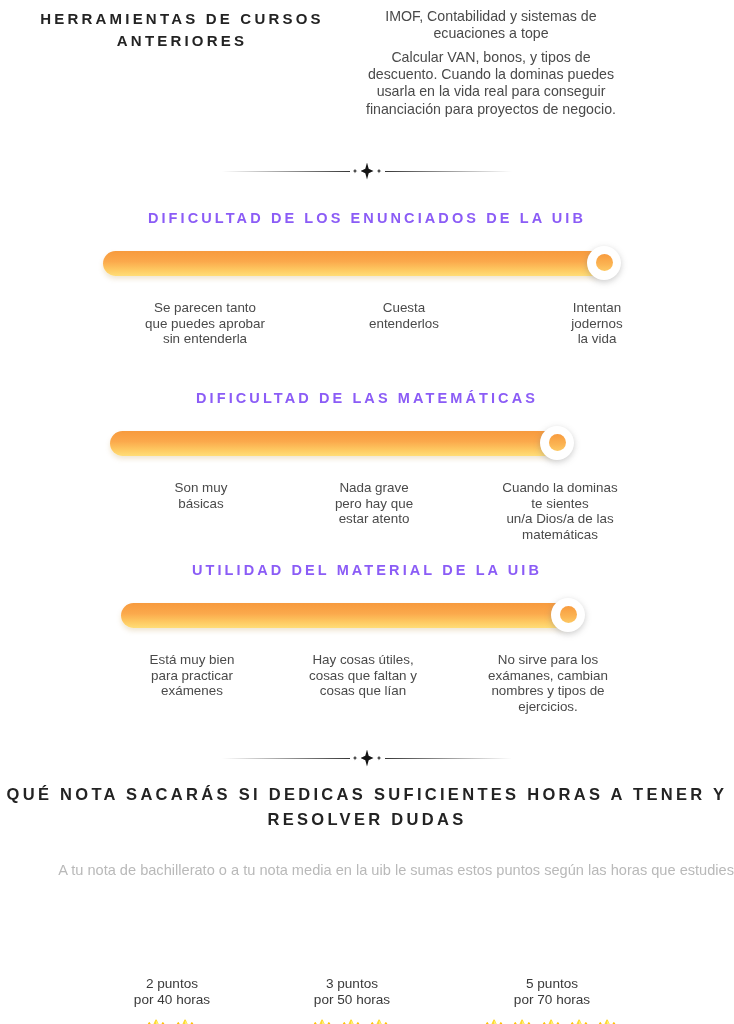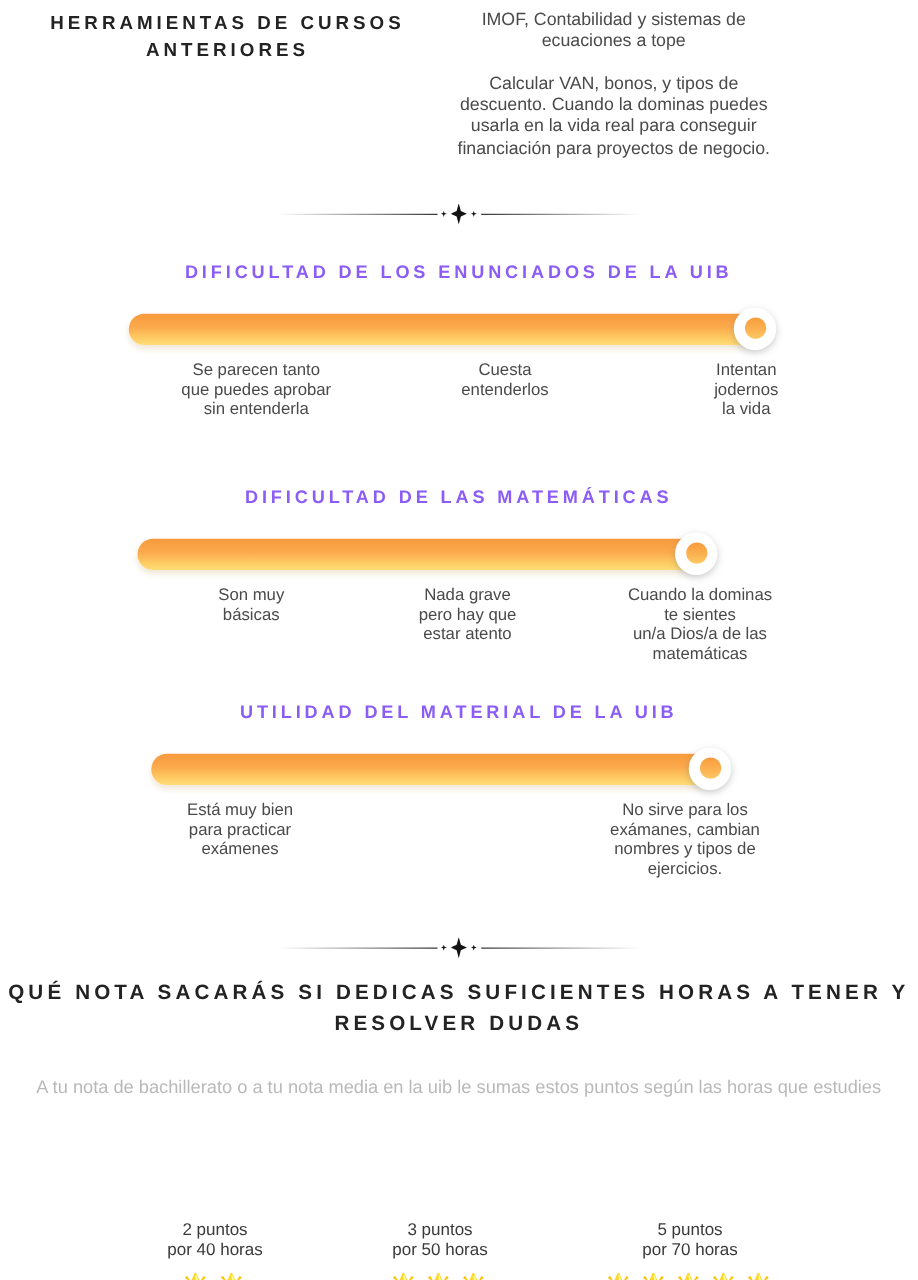--- a/index.html
+++ b/index.html
@@ -56,21 +56,21 @@
   }
   .top-left .cap-heading.first { margin-top: 8px; }
   .top-left .cap-heading.second { margin-top: 30px; }
 
   .body-text {
     color: #4a4a4a;
     font-size: 14.2px;
     line-height: 1.22;
   }
   .top-right .body-text.first { margin-top: 8px; }
-  .top-right .body-text.second { margin-top: 16px; }
+  .top-right .body-text.second { margin-top: 6px; }
 
   
   .divider {
     position: absolute;
     left: 50%;
     transform: translateX(-50%);
     width: 290px;
     height: 22px;
     display: flex;
     align-items: center;
@@ -142,21 +142,21 @@
     justify-content: center;
   }
   .slider-knob::after {
     content: "";
     width: 17px;
     height: 17px;
     border-radius: 50%;
     background: linear-gradient(to bottom, #f89b3e 0%, #fbb352 60%, #fdc964 100%);
   }
 
-  .slider-labels { position: relative; margin-top: 8px; height: 60px; }
+  .slider-labels { position: relative; margin-top: 20px; height: 60px; }
   .slider-label {
     position: absolute;
     text-align: center;
     color: #4a4a4a;
     font-size: 13.4px;
     line-height: 1.18;
     transform: translateX(-50%);
   }
 
   
@@ -167,21 +167,21 @@
     font-weight: bold;
     letter-spacing: 3.3px;
     color: #232323;
     font-size: 16.5px;
     line-height: 1.5;
     text-transform: uppercase;
   }
   .bottom-sub {
     position: absolute;
     left: 0; width: 734px;
-    text-align: center;
+    text-align: right;
     color: #b9b9b9;
     font-size: 14.6px;
     line-height: 1.2;
   }
 
   .tiers { position: absolute; left: 0; width: 734px; height: 95px; }
   .tier {
     position: absolute;
     text-align: center;
     transform: translateX(-50%);
@@ -266,20 +266,23 @@
   <div class="section" style="top:560px;">
     <div class="section-title">UTILIDAD DEL MATERIAL DE LA UIB</div>
     <div class="slider-wrap">
       <div class="slider-track" id="track-2" style="left: 121px; width: 452px; top: 5px;"></div>
       <div class="slider-knob" id="knob-2" style="left: 551px; top: 0px;"></div>
     </div>
     <div class="slider-labels">
       <div class="slider-label" id="s2l0" style="left: 192px; top: 0px; white-space: pre-line;">Está muy bien
 para practicar
 exámenes</div>
+      <div class="slider-label" id="s2l1" style="left: 363px; top: 0px; white-space: pre-line;">Hay cosas útiles,
+cosas que faltan y
+cosas que lían</div>
       <div class="slider-label" id="s2l2" style="left: 548px; top: 0px; white-space: pre-line;">No sirve para los
 exámanes, cambian
 nombres y tipos de
 ejercicios.</div>
     </div>
   </div>
 
   <div class="divider" style="top:747px;">
     <div class="rule left"></div>
     <div class="gems">

